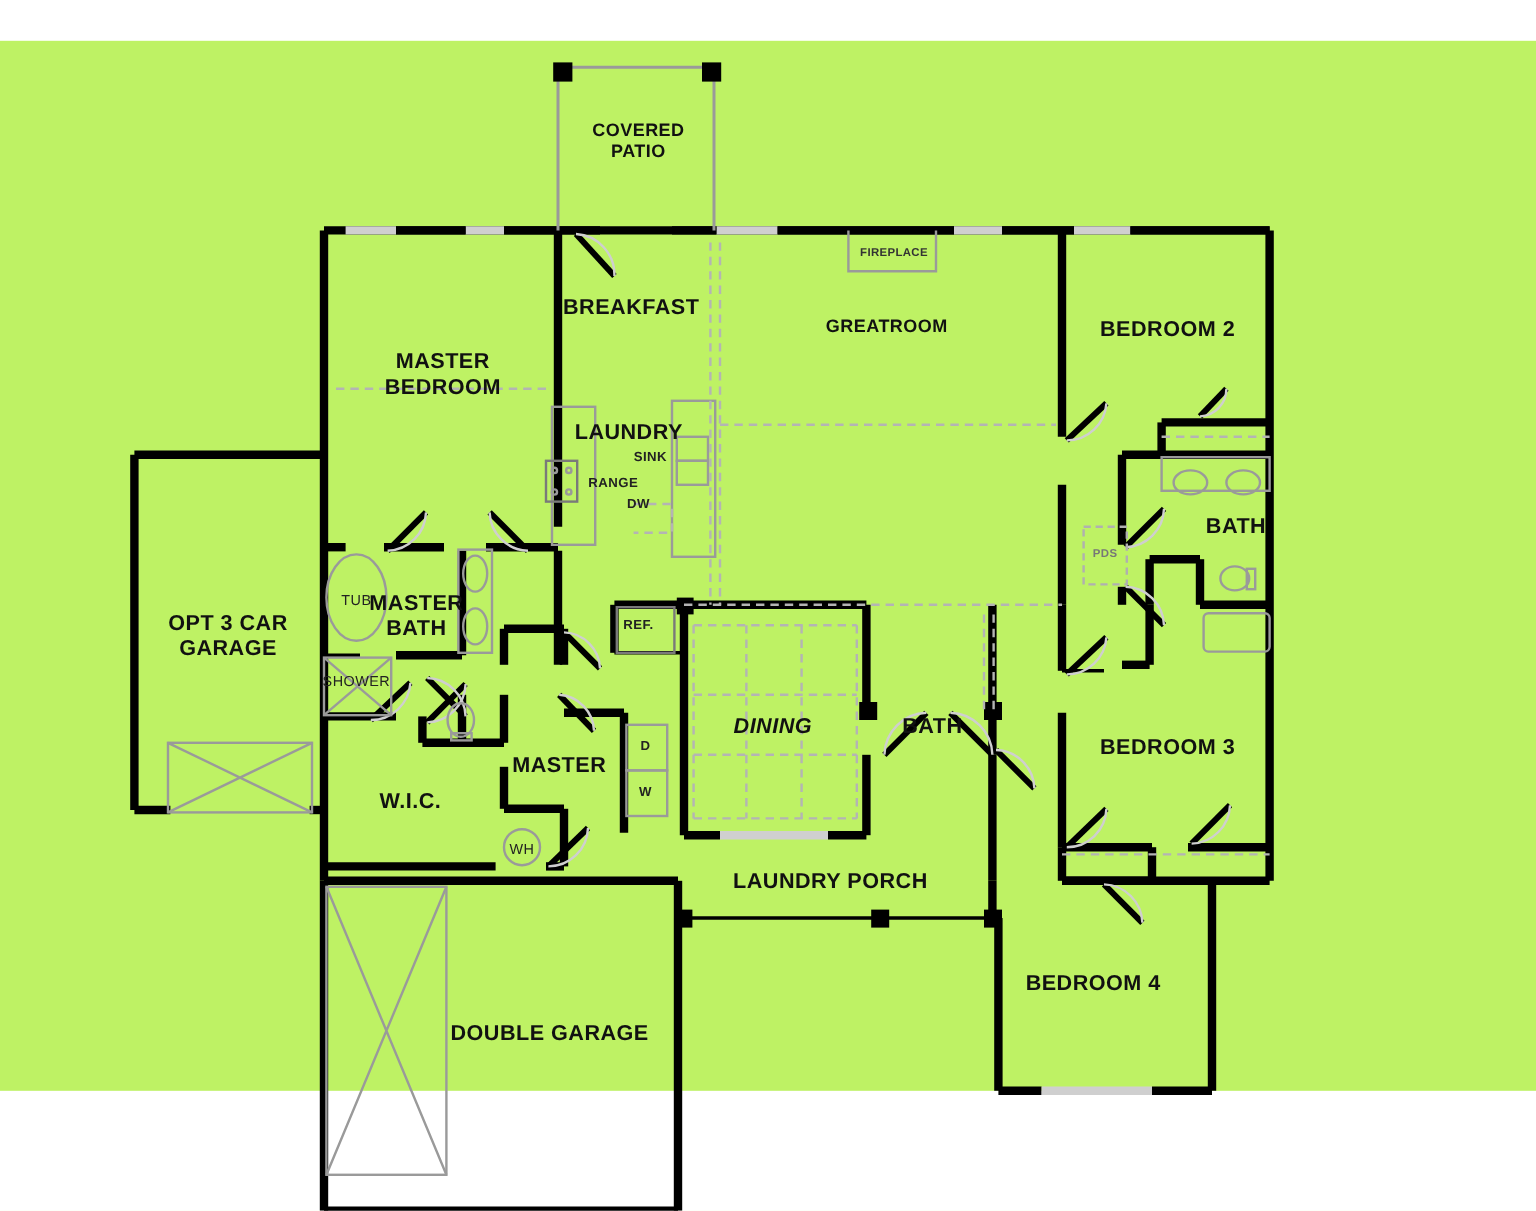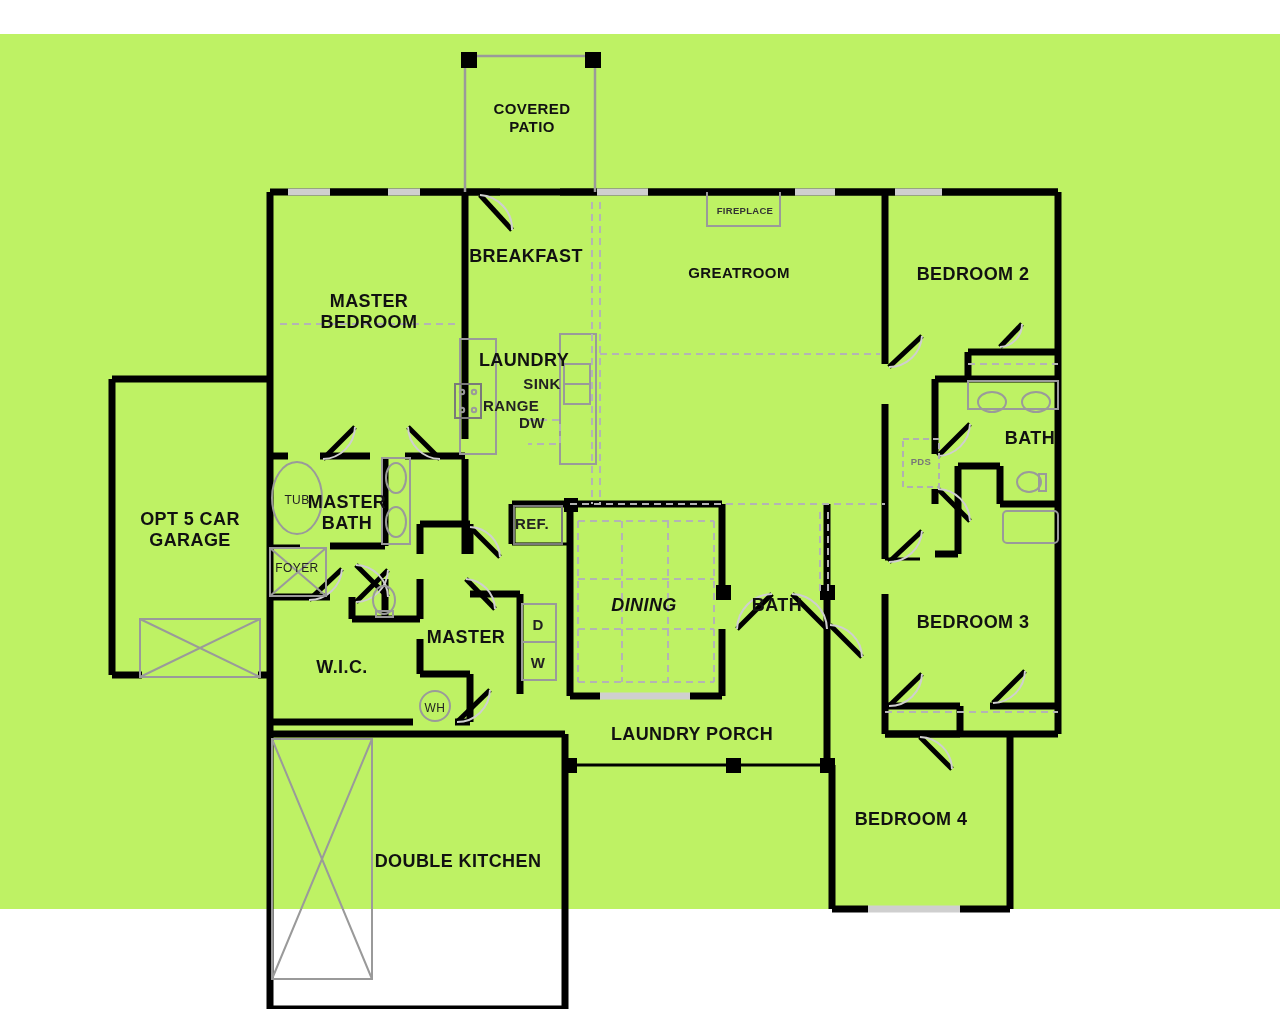--- a/index.html
+++ b/index.html
@@ -3,21 +3,21 @@
 <meta charset="utf-8">
 <style>
   html,body{margin:0;padding:0;background:#ffffff;}
   body{width:1280px;height:1009px;font-family:"Liberation Sans",sans-serif;overflow:hidden;}
   #plan{position:relative;width:1280px;height:875px;background:#bef264;margin-top:34px;}
   svg{position:absolute;left:0;top:0;}
   .lbl{position:absolute;font-weight:bold;color:#111;letter-spacing:.4px;text-align:center;
        line-height:1.18;white-space:pre-line;}
   .room{font-size:18px;}
   .room.big{font-size:15px;}
-  .small{font-size:15px;font-weight:bold;color:#222;}
+  .small{font-size:11px;font-weight:bold;color:#222;}
   .tiny{font-size:12px;font-weight:normal;color:#222;text-align:center;}
   .fp{font-size:9.5px;font-weight:bold;color:#333;letter-spacing:.3px;}
   .pds{font-size:9.5px;font-weight:bold;color:#777;}
 </style>
 </head>
 <body>
 
 <div id="plan">
 
 <svg width="1280" height="1009" viewBox="0 0 1280 1009">
@@ -295,38 +295,38 @@
 
 <div class="lbl room big" style="left:462px;top:66px;width:140px;">COVERED
 PATIO</div>
 <div class="lbl room" style="left:456px;top:212px;width:140px;">BREAKFAST</div>
 <div class="lbl room big" style="left:659px;top:230px;width:160px;">GREATROOM</div>
 <div class="lbl room" style="left:903px;top:230px;width:140px;">BEDROOM 2</div>
 <div class="lbl room" style="left:299px;top:257px;width:140px;">MASTER
 BEDROOM</div>
 <div class="lbl room" style="left:464px;top:316px;width:120px;">LAUNDRY</div>
 <div class="lbl room" style="left:980px;top:394px;width:100px;">BATH</div>
-<div class="lbl room" style="left:125px;top:475px;width:130px;">OPT 5 CAR
+<div class="lbl room" style="left:125px;top:475px;width:130px;">OPT 3 CAR
 GARAGE</div>
 <div class="lbl room" style="left:292px;top:458px;width:110px;">MASTER
 BATH</div>
 <div class="lbl room" style="left:594px;top:561px;width:100px;font-style:italic;">DINING</div>
 <div class="lbl room" style="left:732px;top:561px;width:90px;">BATH</div>
 <div class="lbl room" style="left:903px;top:578px;width:140px;">BEDROOM 3</div>
 <div class="lbl room" style="left:406px;top:593px;width:120px;">MASTER</div>
 <div class="lbl room" style="left:297px;top:623px;width:90px;">W.I.C.</div>
 <div class="lbl room" style="left:602px;top:690px;width:180px;">LAUNDRY PORCH</div>
 <div class="lbl room" style="left:841px;top:775px;width:140px;">BEDROOM 4</div>
-<div class="lbl room" style="left:368px;top:817px;width:180px;">DOUBLE KITCHEN</div>
+<div class="lbl room" style="left:368px;top:817px;width:180px;">DOUBLE GARAGE</div>
 
 <div class="lbl fp" style="left:705px;top:171px;width:80px;">FIREPLACE</div>
 <div class="lbl small" style="left:519px;top:341px;width:46px;">SINK</div>
 <div class="lbl small" style="left:483px;top:363px;width:56px;">RANGE</div>
 <div class="lbl small" style="left:514px;top:380px;width:36px;">DW</div>
 <div class="lbl small" style="left:511px;top:481px;width:42px;">REF.</div>
 <div class="lbl tiny" style="left:277px;top:459px;width:40px;">TUB</div>
-<div class="lbl tiny" style="left:266px;top:527px;width:62px;">FOYER</div>
+<div class="lbl tiny" style="left:266px;top:527px;width:62px;">SHOWER</div>
 <div class="lbl tiny" style="left:423px;top:667px;width:24px;">WH</div>
 <div class="lbl small" style="left:529px;top:582px;width:18px;">D</div>
 <div class="lbl small" style="left:529px;top:620px;width:18px;">W</div>
 <div class="lbl pds" style="left:903px;top:422px;width:36px;">PDS</div>
 
 </div>
 
 </body></html>

